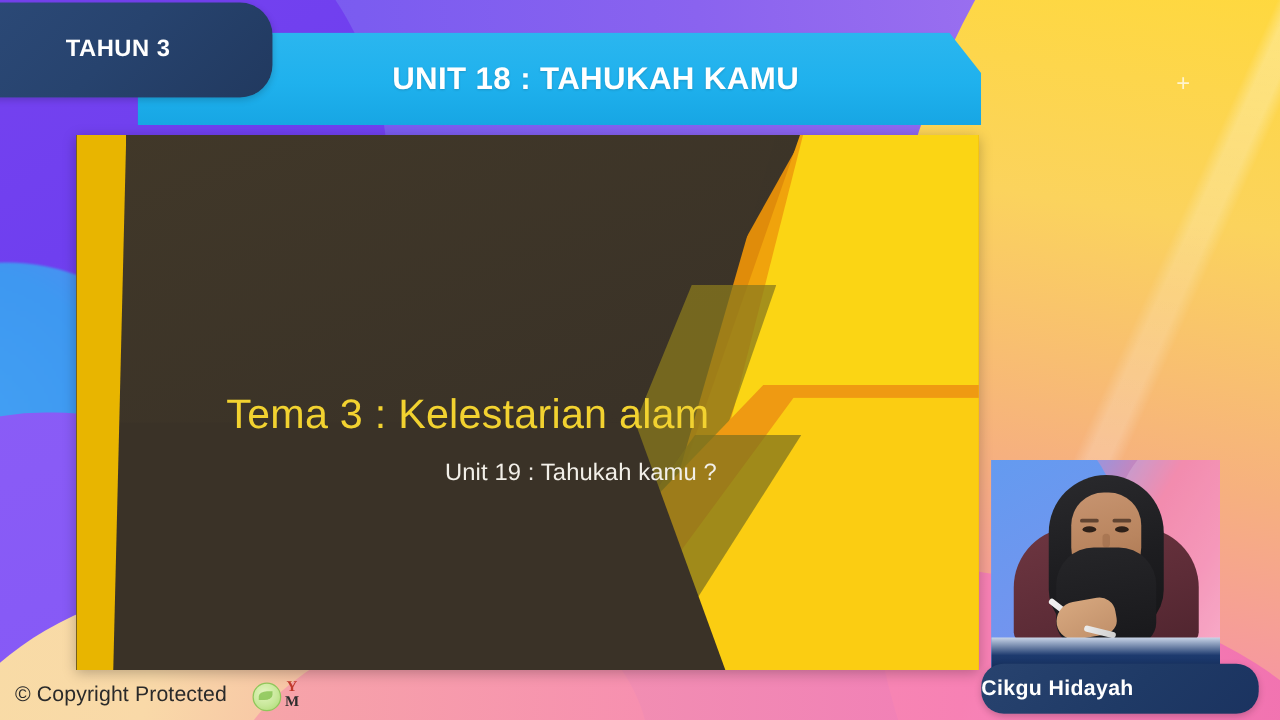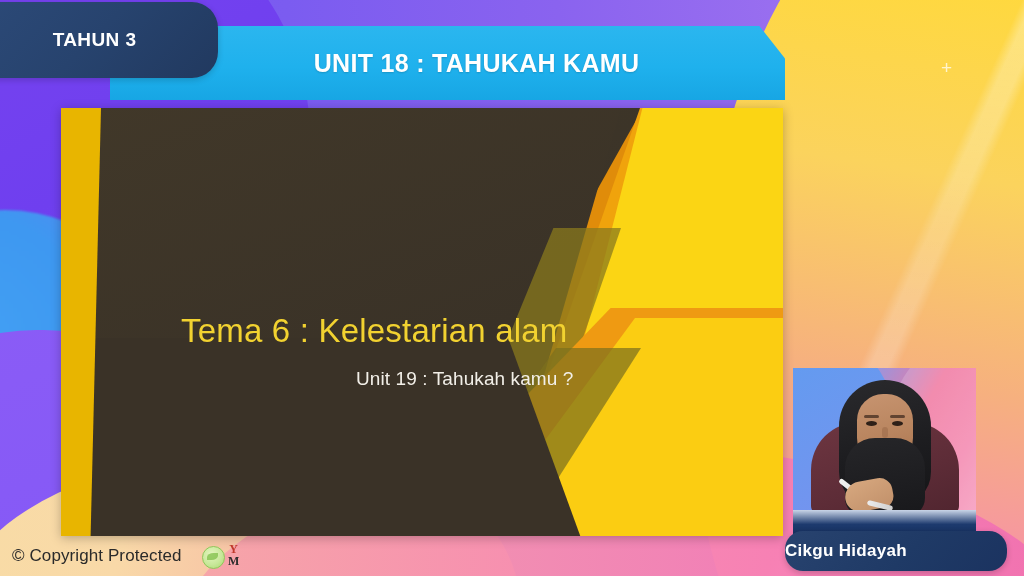--- a/index.html
+++ b/index.html
@@ -260,21 +260,21 @@
     <div class="sl-y1"></div>
     <div class="sl-dkwedge"></div>
     <div class="sl-olive"></div>
     <div class="sl-o3"></div>
     <div class="sl-y2"></div>
     <div class="sl-olive2"></div>
     <div class="sl-dkwedge2"></div>
     <div class="sl-yellow-left"></div>
 
     <div class="sl-text">
-      <div class="sl-title">Tema 6 : Kelestarian alam</div>
+      <div class="sl-title">Tema 3 : Kelestarian alam</div>
       <div class="sl-sub">Unit 19 : Tahukah kamu ?</div>
     </div>
   </div>
 
   <div class="titlebar">
     <span class="titlebar-text">UNIT 18 : TAHUKAH KAMU</span>
   </div>
 
   <div class="badge">
     <span class="badge-l2">TAHUN 3</span>

